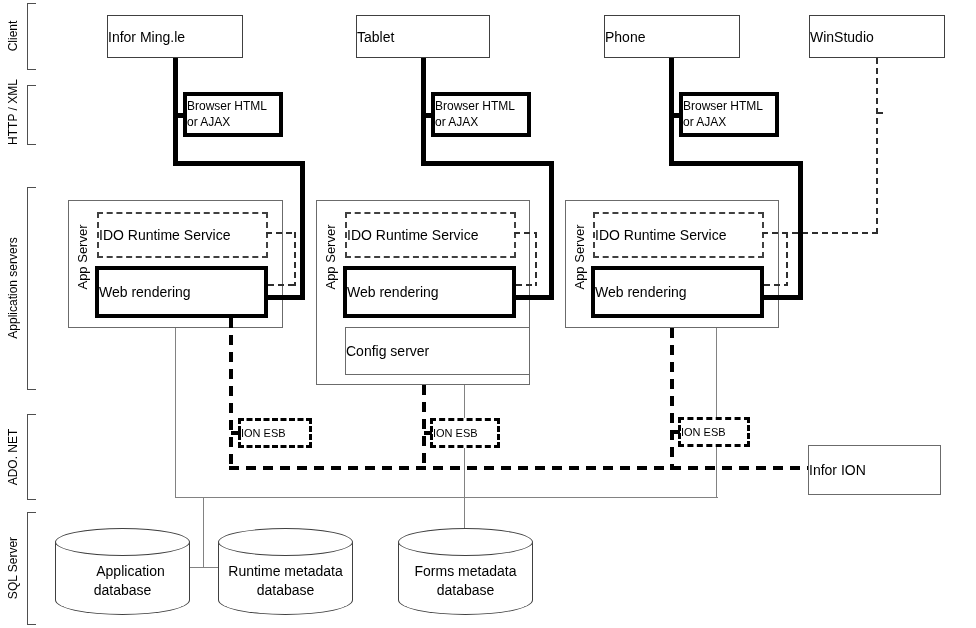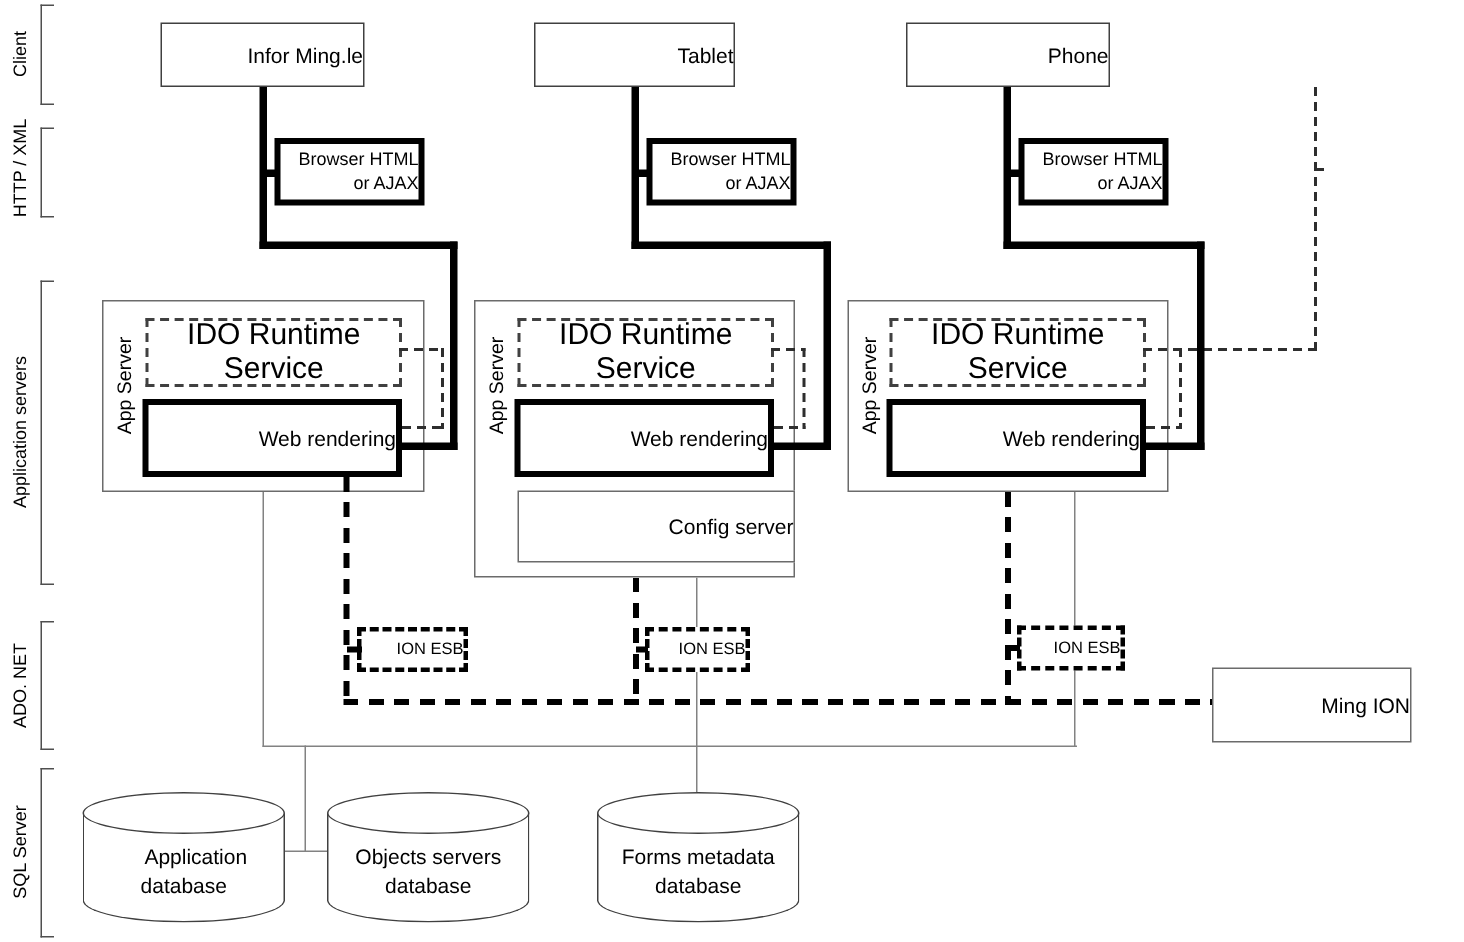--- a/index.html
+++ b/index.html
@@ -2,28 +2,28 @@
 <html><head>
 <meta charset="utf-8">
 <style>
   html,body { margin:0; padding:0; background:#fff; }
   .canvas {
     position:relative; width:976px; height:628px; background:#fff;
     font-family:"Liberation Sans", sans-serif; color:#000; overflow:hidden;
   }
   .box {
     position:absolute; background:#fff; box-sizing:border-box;
-    display:flex; flex-direction:column; align-items:flex-end; justify-content:center;
+    display:flex; flex-direction:column; align-items:flex-start; justify-content:center;
     text-align:center; z-index:3;
   }
   .b-thin   { border:1px solid #404040; font-size:14px; }
   .b-gray   { border:1px solid #6b6b6b; font-size:14px; }
   .b-thick  { border:4px solid #000; font-size:12px; line-height:1.3; }
   .b-dashthin  { border:2px dashed #4a4a4a; font-size:12px; line-height:1.3; }
-  .b-dashthin2 { border:2px dashed #404040; font-size:20px; }
+  .b-dashthin2 { border:2px dashed #404040; font-size:14px; }
   .b-dashthick { border:3px dashed #000; font-size:11px; z-index:4; }
   .line { position:absolute; }
   .l-gray  { background:#828282; z-index:1; }
   .l-black { background:#000; z-index:6; }
   .hdash-thick { height:4px; background:repeating-linear-gradient(90deg,#000 0 10px,transparent 10px 17px); z-index:5; }
   .vdash-thick { width:4px;  background:repeating-linear-gradient(180deg,#000 0 10px,transparent 10px 17px); z-index:5; }
   .hdash-thin  { height:2px; background:repeating-linear-gradient(90deg,#2e2e2e 0 6px,transparent 6px 10px); z-index:4; }
   .vdash-thin  { width:2px;  background:repeating-linear-gradient(180deg,#2e2e2e 0 6px,transparent 6px 10px); z-index:4; }
   .bracket {
     position:absolute; left:27px; width:9px; box-sizing:border-box;
@@ -80,20 +80,23 @@
 
   <div class="box b-thin" style="left:107px;top:15px;width:136px;height:43px;">
     <span>Infor Ming.le</span>
   </div>
   <div class="box b-thin" style="left:604px;top:15px;width:136px;height:43px;">
     <span>Phone</span>
   </div>
   <div class="box b-thin" style="left:356px;top:15px;width:134px;height:43px;">
     <span>Tablet</span>
   </div>
+  <div class="box b-thin" style="left:809px;top:15px;width:136px;height:43px;">
+    <span>WinStudio</span>
+  </div>
 
   <div class="box b-thick" style="left:183px;top:92px;width:100px;height:45px;">
     <span>Browser HTML</span>
     <span>or AJAX</span>
   </div>
   <div class="box b-thick" style="left:431px;top:92px;width:100px;height:45px;">
     <span>Browser HTML</span>
     <span>or AJAX</span>
   </div>
   <div class="box b-thick" style="left:679px;top:92px;width:100px;height:45px;">
@@ -178,36 +181,36 @@
     <span>ION ESB</span>
   </div>
   <div class="box b-dashthick" style="left:430px;top:418px;width:70px;height:30px;">
     <span>ION ESB</span>
   </div>
   <div class="box b-dashthick" style="left:678px;top:417px;width:72px;height:30px;">
     <span>ION ESB</span>
   </div>
 
   <div class="box b-gray" style="left:808px;top:445px;width:133px;height:50px;">
-    <span>Ming ION</span>
+    <span>Infor ION</span>
   </div>
 
   <div class="cyl" style="left:55px;top:528px;width:135px;height:87px;">
     <div class="cyl-body"></div>
     <div class="cyl-top"></div>
     <div class="cyl-label">
       <span style="display:block;padding-left:16px;">Application</span>
       <span style="display:block;">database</span>
     </div>
   </div>
   <div class="cyl" style="left:218px;top:528px;width:135px;height:87px;">
     <div class="cyl-body"></div>
     <div class="cyl-top"></div>
     <div class="cyl-label">
-      <span style="display:block;">Objects servers</span>
+      <span style="display:block;">Runtime metadata</span>
       <span style="display:block;">database</span>
     </div>
   </div>
   <div class="cyl" style="left:398px;top:528px;width:135px;height:87px;">
     <div class="cyl-body"></div>
     <div class="cyl-top"></div>
     <div class="cyl-label">
       <span style="display:block;">Forms metadata</span>
       <span style="display:block;">database</span>
     </div>

